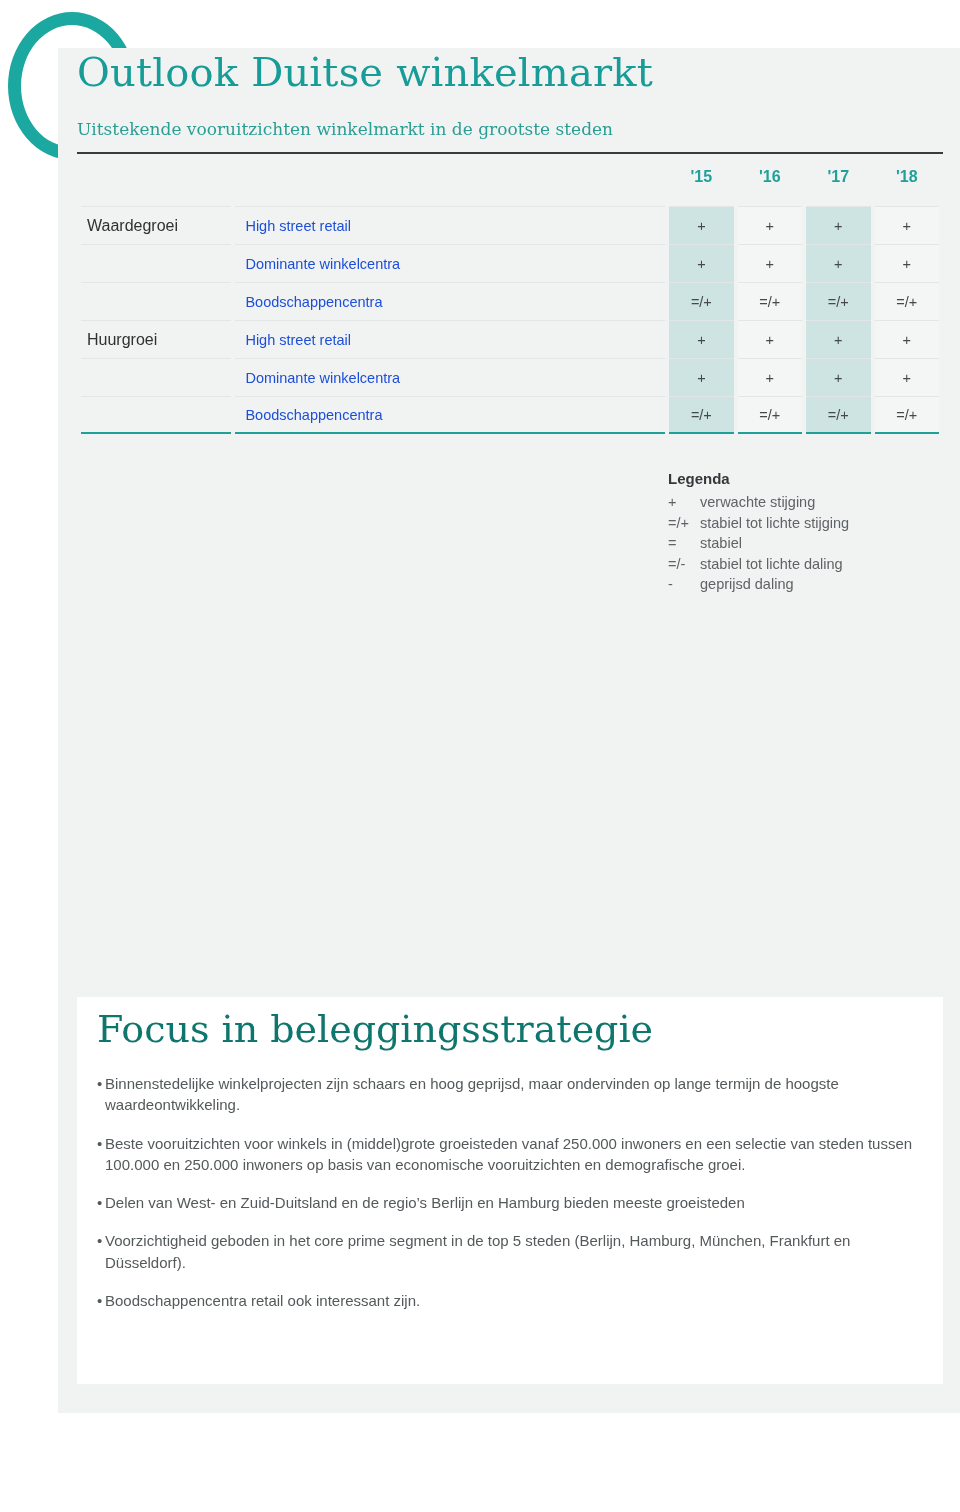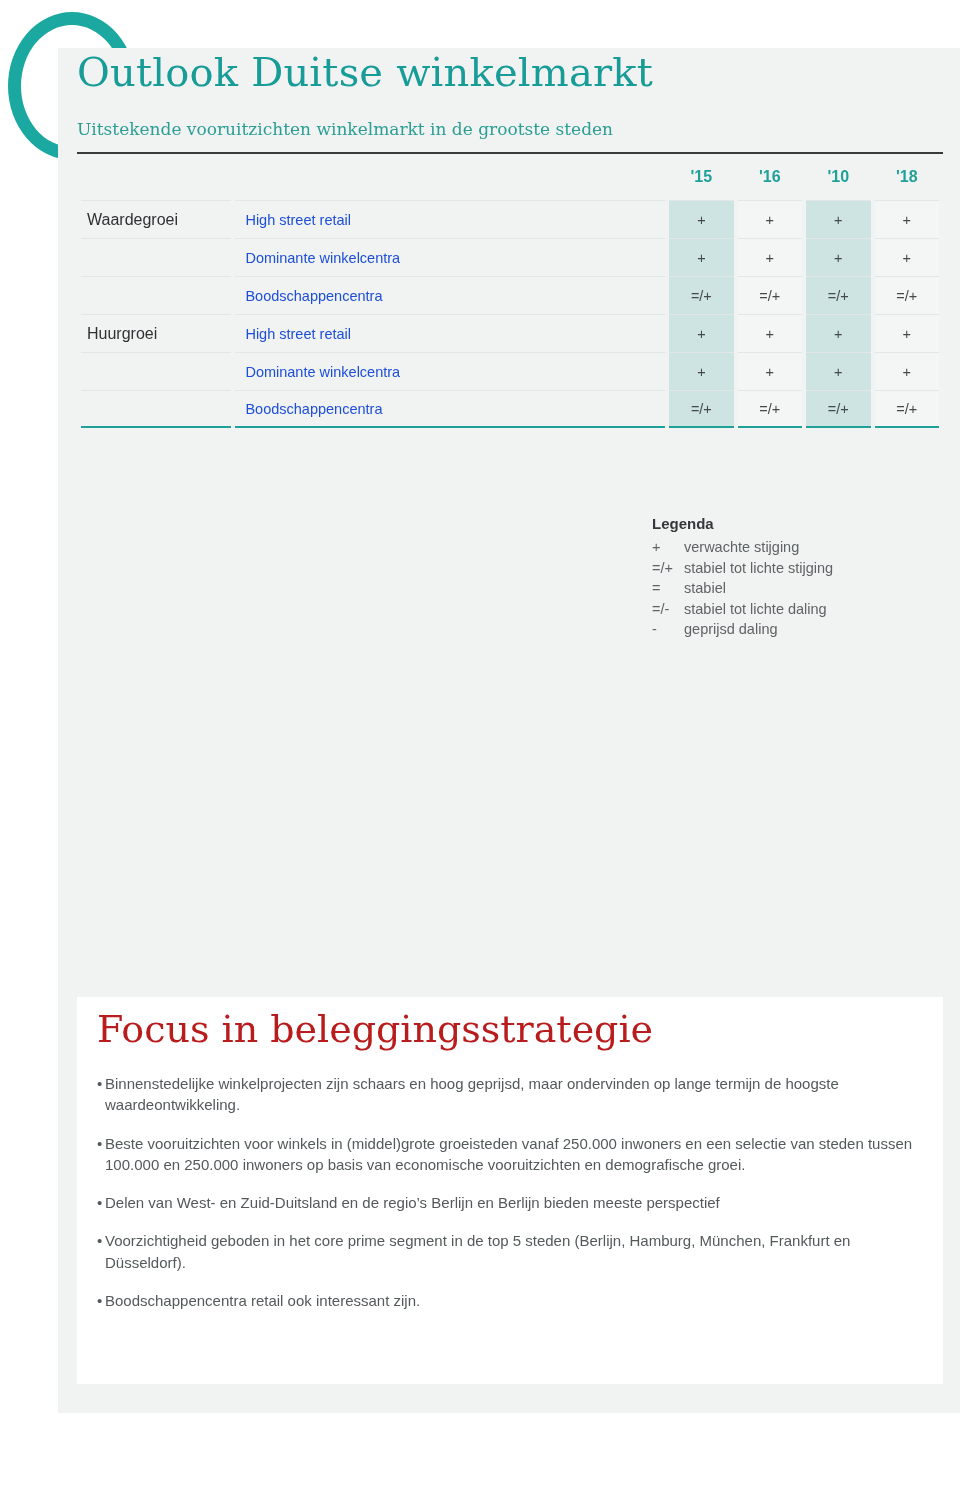--- a/index.html
+++ b/index.html
@@ -95,21 +95,21 @@
   table.matrix col.c-group { width: 140px; }
   table.matrix col.c-item  { width: 400px; }
   table.matrix col.c-year  { width: 60px; }
 
   table.matrix th.year-head {
     font-family: "Liberation Sans", sans-serif;
     font-size: 16px;
     font-weight: 700;
     color: #1fa098;
     text-align: center;
-    padding: 8px 0 14px 0;
+    padding: 8px 0 20px 0;
     border: none;
     background: transparent;
   }
   table.matrix th.blank-head {
     padding: 8px 0 14px 0;
     border: none;
     background: transparent;
   }
 
   table.matrix td {
@@ -139,25 +139,24 @@
   table.matrix td.val-cell.hl { background: #cde4e2; }
   table.matrix td.val-cell.hl + td.val-cell { }
 
   table.matrix tr.last-row td { border-bottom: 2px solid #1fa098; }
   table.matrix tr.last-row td.group-cell,
   table.matrix tr.last-row td.item-cell { border-bottom: 2px solid #1fa098; }
 
   
   .legend {
     position: absolute;
-    left: 652px;
+    left: 668px;
     top: 470px;
     width: 260px;
     z-index: 4;
-    margin-top: 45px;
   }
   .legend-title {
     font-size: 15px;
     font-weight: 700;
     color: #34383a;
     margin-bottom: 5px;
   }
   .legend-row {
     display: flex;
     font-size: 14.5px;
@@ -181,21 +180,21 @@
     background: #ffffff;
     z-index: 4;
   }
   .focus-title {
     position: absolute;
     left: 20px;
     top: 10px;
     font-family: "DejaVu Serif", "Liberation Serif", serif;
     font-size: 38px;
     font-weight: 400;
-    color: #b91c1c;
+    color: #0f766e;
     white-space: nowrap;
   }
   .bullets {
     position: absolute;
     left: 20px;
     top: 76px;
     width: 830px;
   }
   .bullet {
     display: flex;
@@ -259,21 +258,21 @@
           <col class="c-year">
           <col class="c-year">
           <col class="c-year">
       </colgroup>
       <thead>
         <tr>
           <th class="blank-head"></th>
           <th class="blank-head"></th>
           <th class="year-head">'15</th>
           <th class="year-head">'16</th>
-          <th class="year-head">'10</th>
+          <th class="year-head">'17</th>
           <th class="year-head">'18</th>
         </tr>
       </thead>
       <tbody>
         <tr>
           <td class="group-cell">Waardegroei</td>
           <td class="item-cell">High street retail</td>
           <td class="val-cell hl">+</td>
           <td class="val-cell">+</td>
           <td class="val-cell hl">+</td>
@@ -353,21 +352,21 @@
       <div class="bullet">
         <span class="bullet-dot">•</span>
         <span class="bullet-text">Binnenstedelijke winkelprojecten zijn schaars en hoog geprijsd, maar ondervinden op lange termijn de hoogste waardeontwikkeling.</span>
       </div>
       <div class="bullet">
         <span class="bullet-dot">•</span>
         <span class="bullet-text">Beste vooruitzichten voor winkels in (middel)grote groeisteden vanaf 250.000 inwoners en een selectie van steden tussen 100.000 en 250.000 inwoners op basis van economische vooruitzichten en demografische groei.</span>
       </div>
       <div class="bullet">
         <span class="bullet-dot">•</span>
-        <span class="bullet-text">Delen van West- en Zuid-Duitsland en de regio’s Berlijn en Berlijn bieden meeste perspectief</span>
+        <span class="bullet-text">Delen van West- en Zuid-Duitsland en de regio’s Berlijn en Hamburg bieden meeste groeisteden</span>
       </div>
       <div class="bullet">
         <span class="bullet-dot">•</span>
         <span class="bullet-text">Voorzichtigheid geboden in het core prime segment in de top 5 steden (Berlijn, Hamburg, München, Frankfurt en Düsseldorf).</span>
       </div>
       <div class="bullet">
         <span class="bullet-dot">•</span>
         <span class="bullet-text">Boodschappencentra retail ook interessant zijn.</span>
       </div>
     </div>

